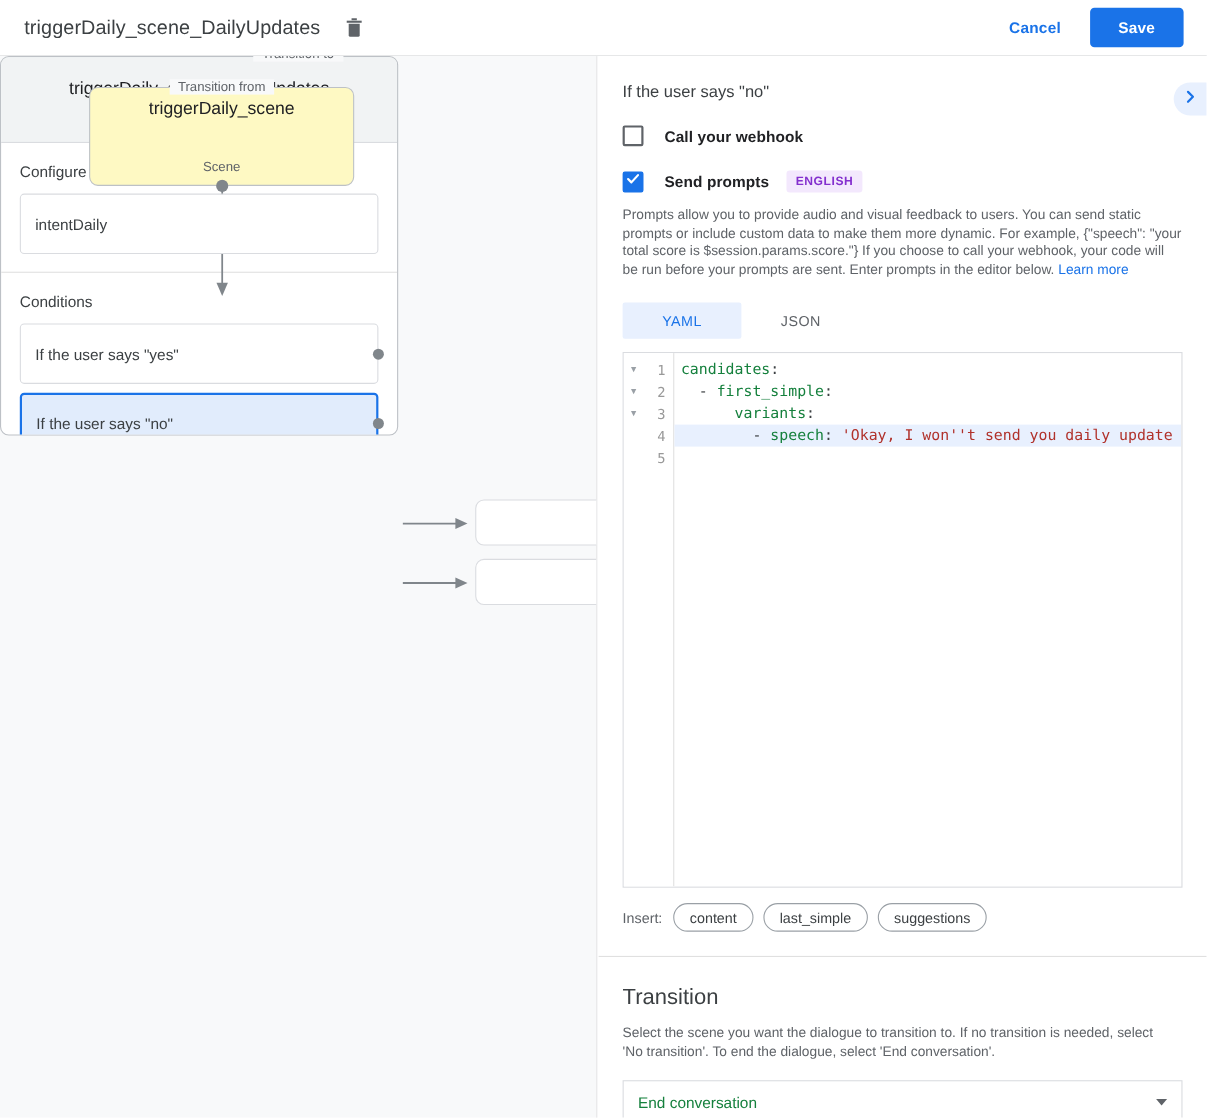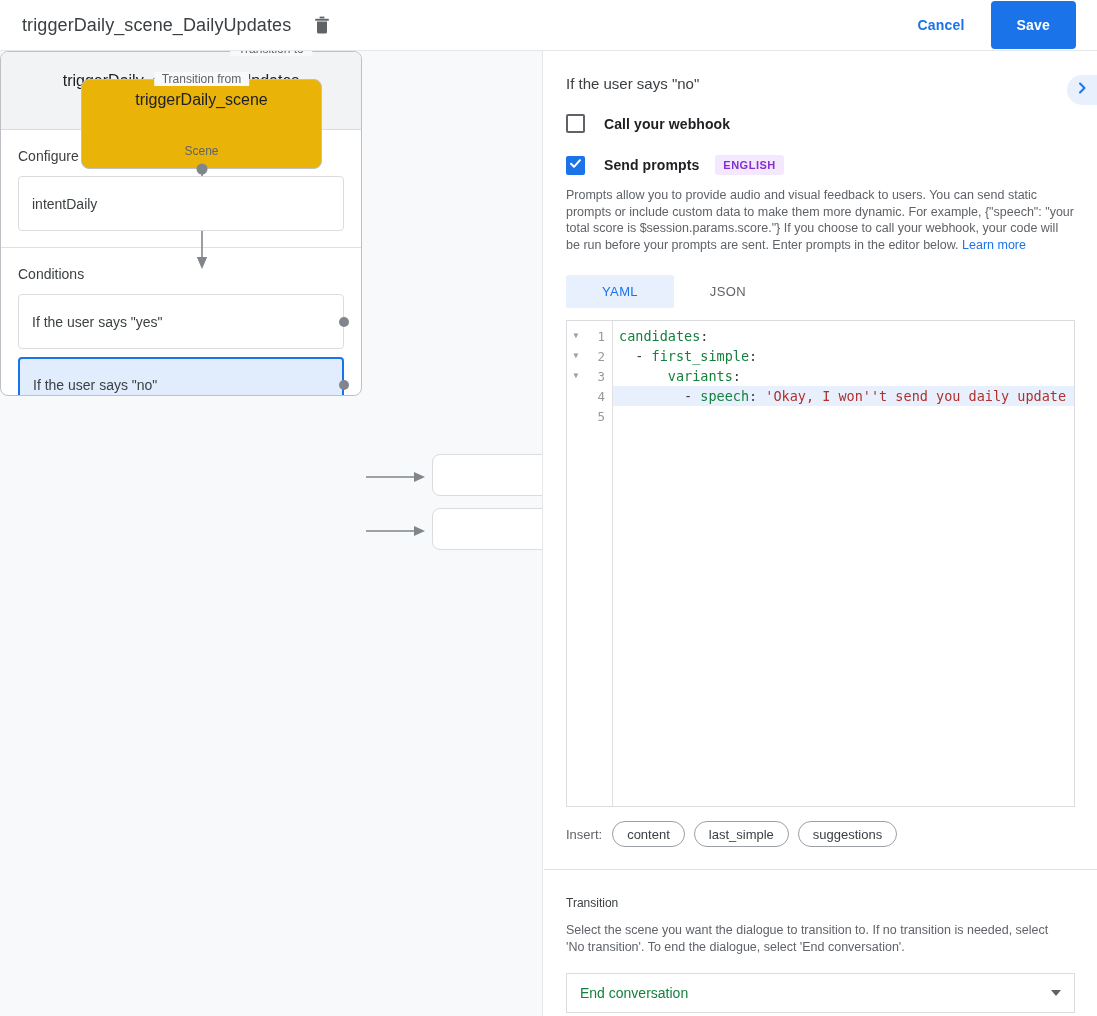--- a/index.html
+++ b/index.html
@@ -32,38 +32,38 @@
   .topbar-spacer { flex: 1; }
   .cancel-btn {
     color: #1a73e8; font-size: 14px; font-weight: bold;
     background: transparent; border: none; cursor: pointer;
     padding: 10px 14px; border-radius: 4px; letter-spacing: .2px;
   }
   .save-btn {
     background: #1a73e8; color: #ffffff;
     font-size: 14px; font-weight: bold; letter-spacing: .2px;
     border: none; border-radius: 4px;
-    padding: 0 26px; height: 48px; cursor: pointer;
+    padding: 0 26px; height: 36px; cursor: pointer;
     margin-left: 12px; margin-right: 21px;
   }
 
   
   .canvas {
     position: absolute; top: 51px; left: 0;
     width: 543px; height: 965px;
     background: #f8f9fa;
     border-right: 1px solid #e6e7e8;
     overflow: hidden;
   }
 
   .fieldset-box {
     position: absolute;
     border: 1px solid #bdc1c6;
     border-radius: 8px;
-    background: #eab308;
+    background: #fef9c3;
     gap: 29px;
   }
   .fieldset-legend {
     position: absolute;
     top: -8px; left: 50%; transform: translateX(-50%);
     background: #f8f9fa;
     padding: 0 8px;
     font-size: 12px; color: #5f6368;
     white-space: nowrap;
   }
@@ -241,21 +241,21 @@
     height: 26px; padding: 0 14px;
     display: flex; align-items: center;
     font-size: 13px; color: #3c4043;
     margin-right: 9px; cursor: pointer;
     background: #ffffff;
   }
 
   .panel-divider { border-top: 1px solid #e0e0e0; margin: 0; }
 
   .transition-sec { padding: 26px 22px 0 22px; }
-  .transition-title { font-size: 12px; color: #3c4043; }
+  .transition-title { font-size: 20px; color: #3c4043; }
   .transition-desc {
     margin-top: 12px; font-size: 12.5px; line-height: 16.5px; color: #5f6368;
     max-width: 500px;
   }
   .select-box {
     margin-top: 18px;
     height: 40px; border: 1px solid #dadce0; border-radius: 0;
     display: flex; align-items: center; justify-content: space-between;
     padding: 0 13px; font-size: 14px; color: #15803d;
     cursor: pointer; background: #ffffff;

